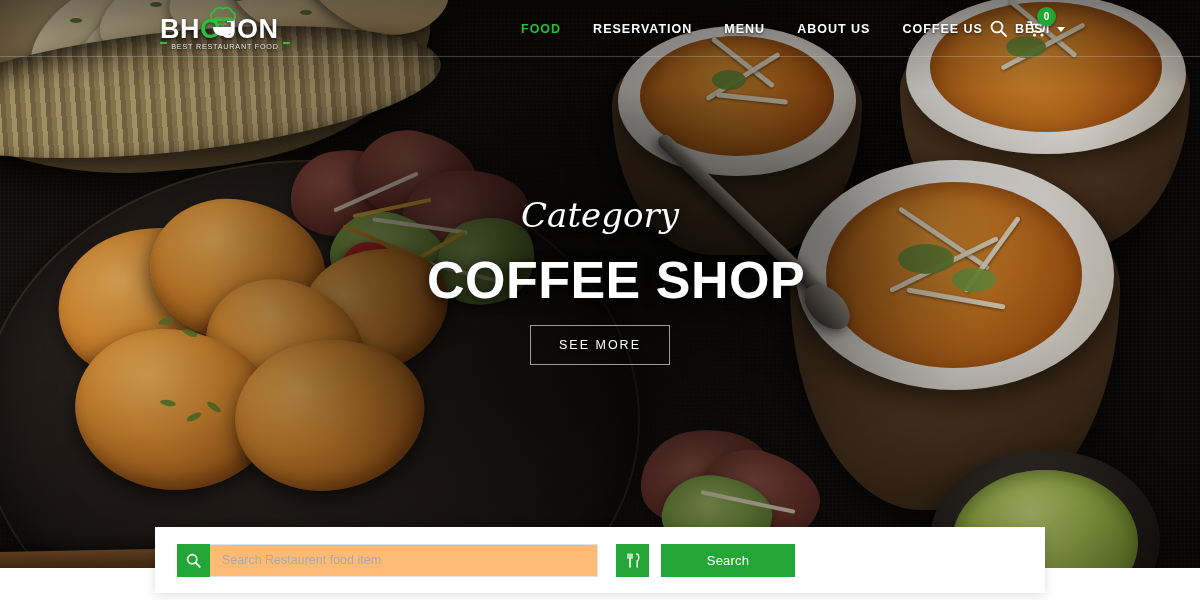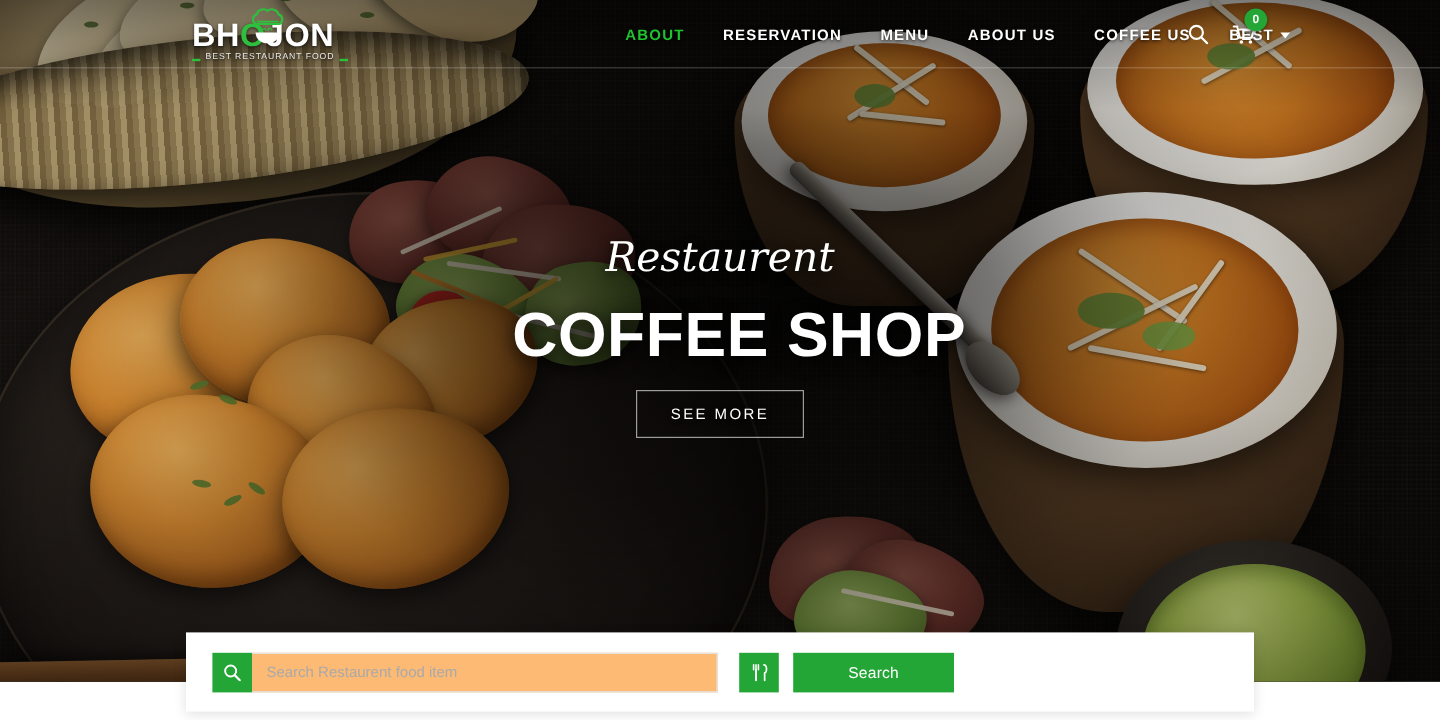--- a/index.html
+++ b/index.html
@@ -217,21 +217,21 @@
   }
   .logo-o-green { color:#2fbf3f; }
   .logo-hat {
     position:absolute; left:49px; top:0px; width:28px; height:16px;
   }
   .logo-bowl {
     position:absolute; left:52px; top:16px; width:22px; height:15px;
   }
   .logo-tag {
     position:absolute; left:0; top:36px; width:130px;
-    display:flex; align-items:flex-end; gap:4px;
+    display:flex; align-items:flex-start; gap:4px;
   }
   .tag-line { height:2px; background:#2fbf3f; }
   .tag-line.l { width:16px; }
   .tag-line.r { width:16px; }
   .logo-tag span {
     font-size:7.2px; letter-spacing:.8px; color:#e9e9e9; white-space:nowrap;
     text-shadow:0 1px 2px rgba(0,0,0,.7);
   }
 
   .nav {
@@ -439,21 +439,21 @@
         <path d="M11 3.6 C12 1,14 0.8,14.6 3.2" fill="none" stroke="#2fbf3f" stroke-width="1.2"></path>
       </svg>
       <div class="logo-tag">
         <i class="tag-line l"></i>
         <span>BEST RESTAURANT FOOD</span>
         <i class="tag-line r"></i>
       </div>
     </div>
 
     <nav class="nav">
-      <a class="nav-item active">ABOUT</a>
+      <a class="nav-item active">FOOD</a>
       <a class="nav-item">RESERVATION</a>
       <a class="nav-item">MENU</a>
       <a class="nav-item">ABOUT US</a>
       <a class="nav-item">COFFEE US</a>
       <a class="nav-item">
         <span>BEST</span>
         <i class="caret"></i>
       </a>
     </nav>
 
@@ -469,21 +469,21 @@
           <path d="M1 2 H4 L6.2 11.5 H16 L18 4.5 H5" fill="none" stroke="#ffffff" stroke-width="1.7" stroke-linecap="round" stroke-linejoin="round"></path>
           <circle cx="7.5" cy="15" r="1.5" fill="#ffffff"></circle>
           <circle cx="15" cy="15" r="1.5" fill="#ffffff"></circle>
         </svg>
         <span class="cart-badge">0</span>
       </span>
     </div>
   </div>
 
   <div class="hero-text">
-    <div class="hero-sub">Restaurent</div>
+    <div class="hero-sub">Category</div>
     <div class="hero-title">COFFEE SHOP</div>
     <div class="hero-btn-wrap">
       <button class="hero-btn">SEE MORE</button>
     </div>
   </div>
 
   <div class="search-card">
 
     <div class="field">
       <span class="field-icon">

